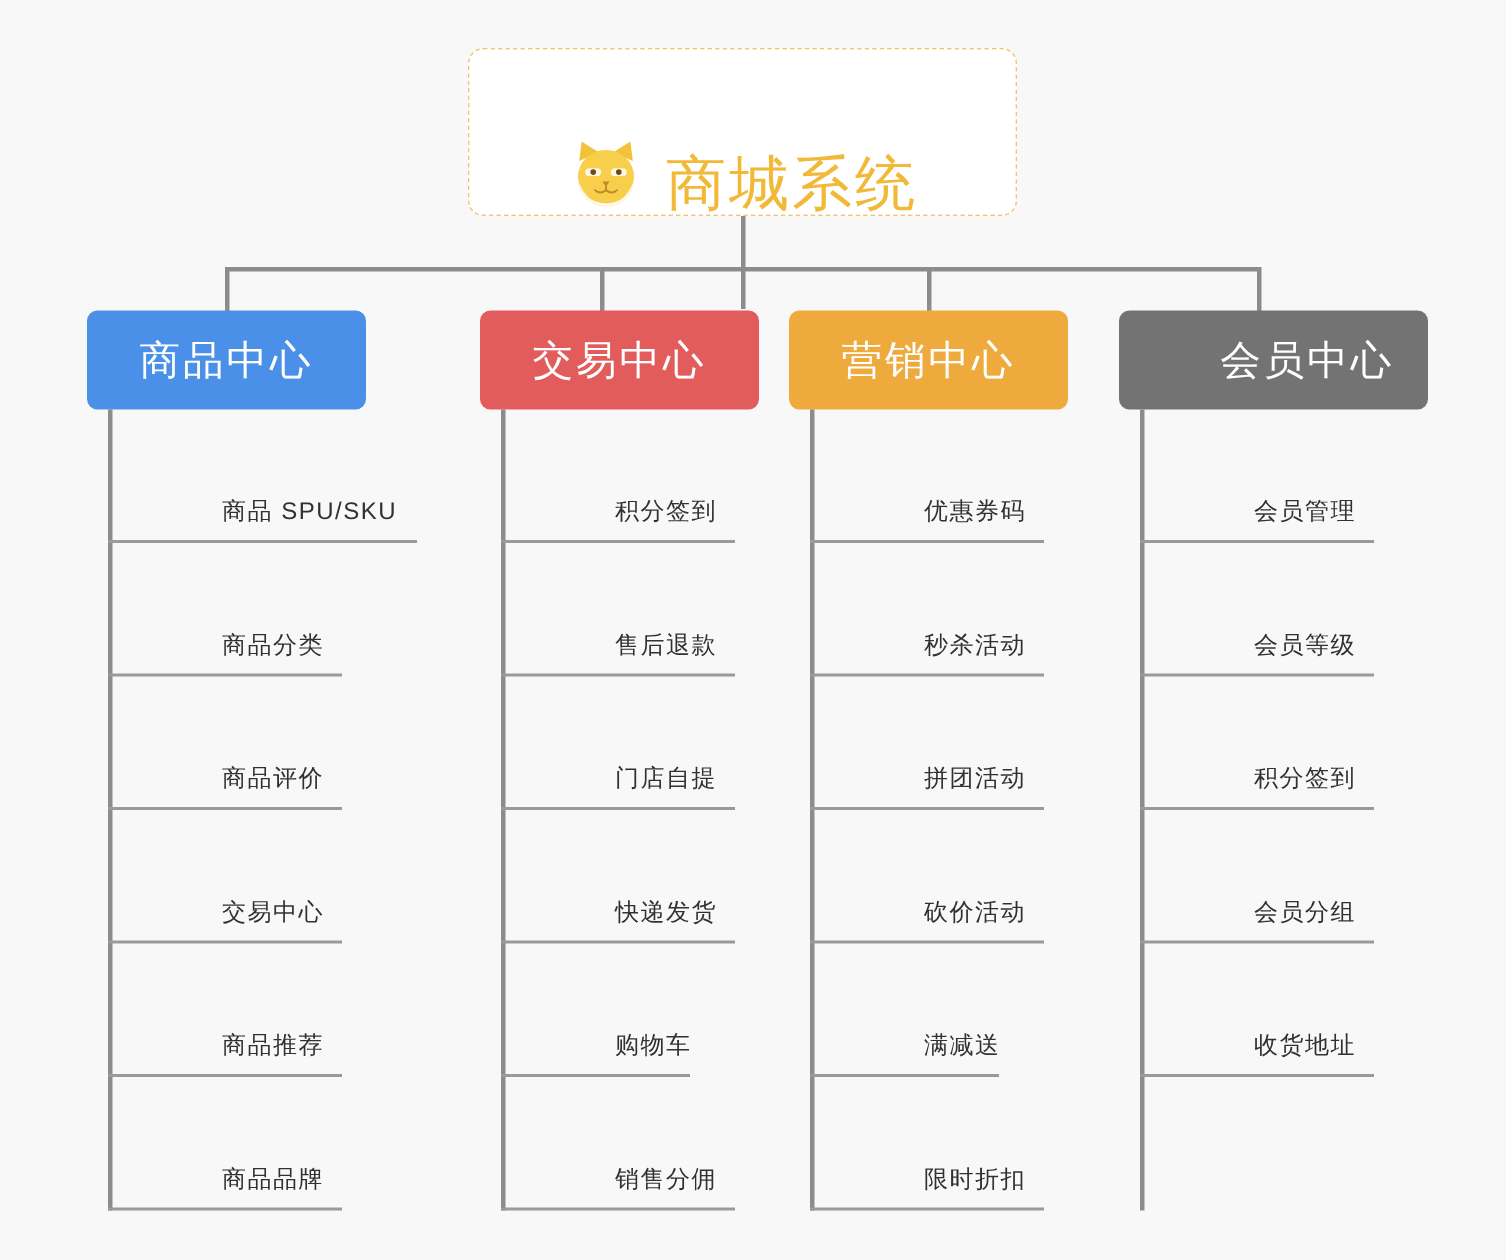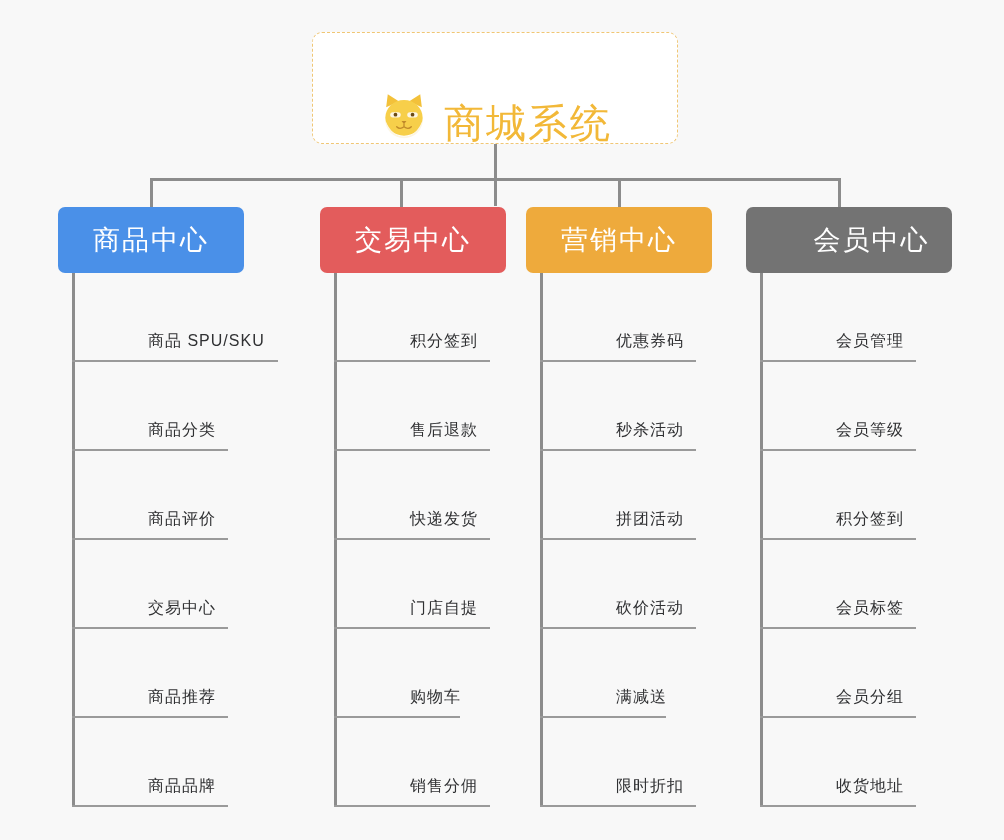--- a/index.html
+++ b/index.html
@@ -189,25 +189,25 @@
         <div class="sub-list">
           <div class="sub-item">
             <span class="sub-item-label">积分签到</span>
             <div class="sub-item-rule" style="width: 156px;"></div>
           </div>
           <div class="sub-item">
             <span class="sub-item-label">售后退款</span>
             <div class="sub-item-rule" style="width: 156px;"></div>
           </div>
           <div class="sub-item">
+            <span class="sub-item-label">门店自提</span>
+            <div class="sub-item-rule" style="width: 156px;"></div>
+          </div>
+          <div class="sub-item">
             <span class="sub-item-label">快递发货</span>
-            <div class="sub-item-rule" style="width: 156px;"></div>
-          </div>
-          <div class="sub-item">
-            <span class="sub-item-label">门店自提</span>
             <div class="sub-item-rule" style="width: 156px;"></div>
           </div>
           <div class="sub-item">
             <span class="sub-item-label">购物车</span>
             <div class="sub-item-rule" style="width: 126px;"></div>
           </div>
           <div class="sub-item">
             <span class="sub-item-label">销售分佣</span>
             <div class="sub-item-rule" style="width: 156px;"></div>
           </div>
@@ -257,24 +257,20 @@
           </div>
           <div class="sub-item">
             <span class="sub-item-label">会员等级</span>
             <div class="sub-item-rule" style="width: 156px;"></div>
           </div>
           <div class="sub-item">
             <span class="sub-item-label">积分签到</span>
             <div class="sub-item-rule" style="width: 156px;"></div>
           </div>
           <div class="sub-item">
-            <span class="sub-item-label">会员标签</span>
-            <div class="sub-item-rule" style="width: 156px;"></div>
-          </div>
-          <div class="sub-item">
             <span class="sub-item-label">会员分组</span>
             <div class="sub-item-rule" style="width: 156px;"></div>
           </div>
           <div class="sub-item">
             <span class="sub-item-label">收货地址</span>
             <div class="sub-item-rule" style="width: 156px;"></div>
           </div>
         </div>
       </div>
     </div>

